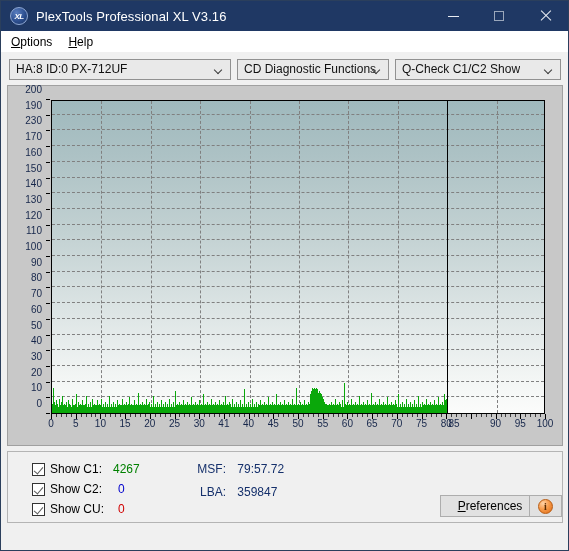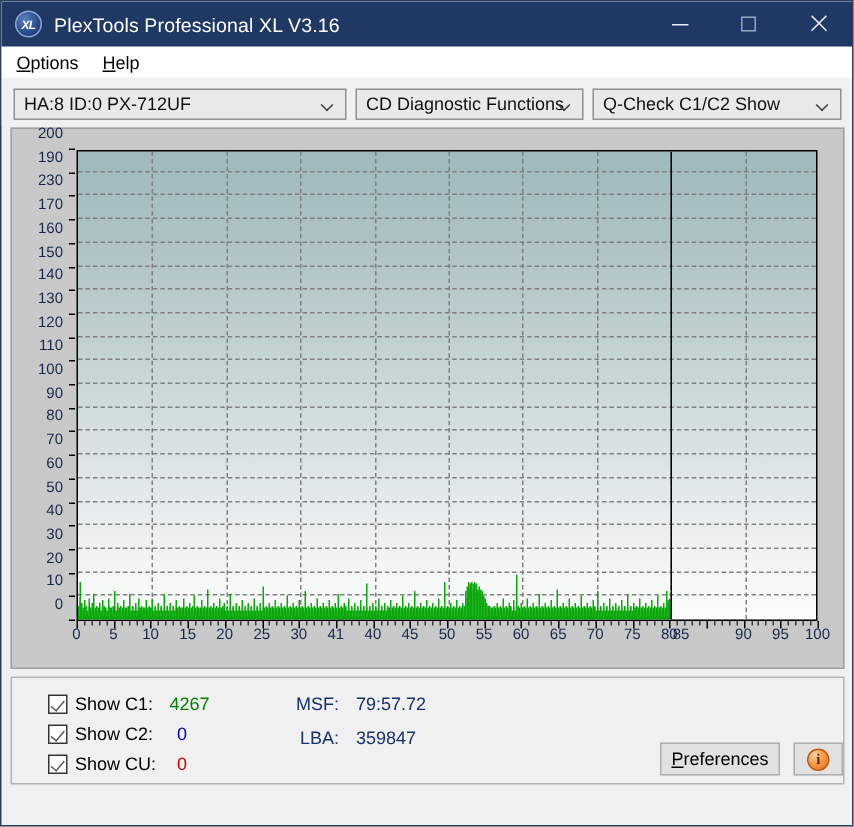--- a/index.html
+++ b/index.html
@@ -343,21 +343,21 @@
   }
   #btn-start .inner {
     position: absolute;
     left: 1px; right: 1px; top: 1px; bottom: 1px;
     border: 1px dotted #3b3b3b;
     pointer-events: none;
   }
   #btn-prefs {
     left: 432px;
     top: 43px;
-    width: 80px;
+    width: 100px;
     height: 22px;
   }
   #btn-info {
     left: 521px;
     top: 43px;
     width: 33px;
     height: 22px;
   }
   .info-icon {
     width: 15px;

